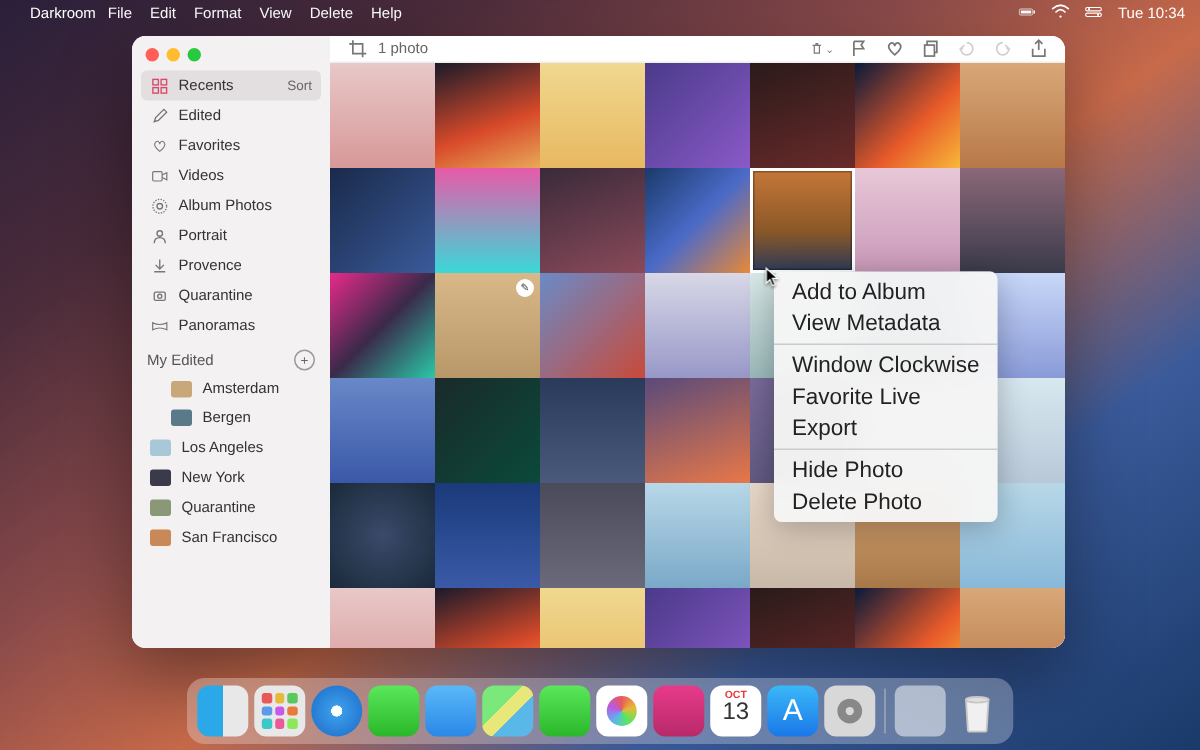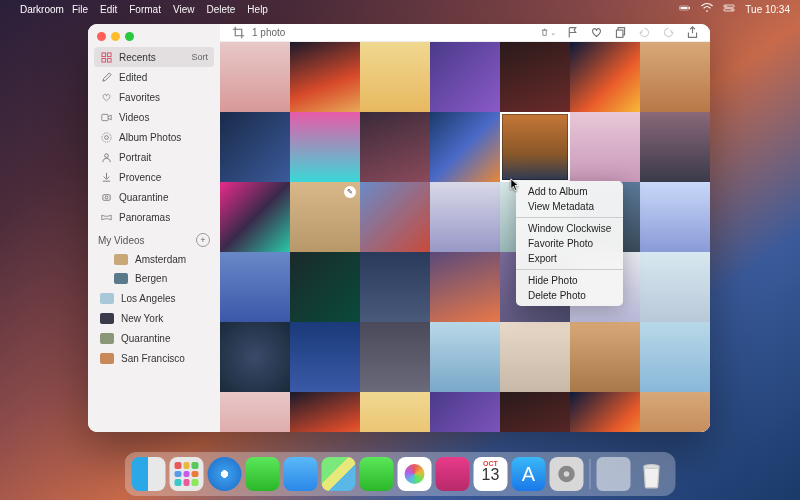--- a/index.html
+++ b/index.html
@@ -35,21 +35,21 @@
 .main{flex:1;display:flex;flex-direction:column;background:#fff}
 .tbar{height:18px;display:flex;align-items:center;padding:0 10px;gap:8px;font-size:10px;color:#666;border-bottom:1px solid #eee}
 .tbar .cnt{margin-right:auto;display:flex;align-items:center;gap:6px}
 .tbar .tic{width:16px;height:16px;display:flex;align-items:center;justify-content:center;color:#888;cursor:default}
 .tbar .tic svg{width:13px;height:13px;stroke:#777;fill:none;stroke-width:1.4}
 .grid{flex:1;display:grid;grid-template-columns:repeat(7,1fr);grid-auto-rows:70px;gap:0;overflow:hidden}
 .cell{position:relative;overflow:hidden}
 .cell.sel::after{content:'';position:absolute;inset:0;border:2px solid #fff;box-shadow:inset 0 0 0 1px rgba(0,0,0,.3)}
 .badge{position:absolute;top:4px;right:4px;width:12px;height:12px;border-radius:50%;background:#fff;display:flex;align-items:center;justify-content:center;font-size:7px;color:#333}
 
-.ctx{position:absolute;background:rgba(245,245,245,.97);border-radius:5px;box-shadow:0 4px 20px rgba(0,0,0,.25);padding:3px 0;font-size:10px;min-width:100px;backdrop-filter:blur(10px)}
+.ctx{position:absolute;background:rgba(245,245,245,.97);border-radius:5px;box-shadow:0 4px 20px rgba(0,0,0,.25);padding:3px 0;font-size:15px;min-width:100px;backdrop-filter:blur(10px)}
 .ctx .ci{padding:2px 12px;cursor:default;color:#222}
 .ctx .sep{height:1px;background:#ccc;margin:3px 0}
 
 .dock{position:absolute;bottom:4px;left:50%;transform:translateX(-50%);height:44px;background:rgba(255,255,255,.28);border-radius:12px;backdrop-filter:blur(20px);display:flex;align-items:center;padding:0 7px;gap:4px}
 .dock .di{width:34px;height:34px;border-radius:8px;position:relative}
 .dock .dsep{width:1px;height:30px;background:rgba(255,255,255,.35);margin:0 2px}
 .cursor{position:absolute;width:10px;height:14px;pointer-events:none;z-index:100}
 .cursor svg{filter:drop-shadow(0 1px 1px rgba(0,0,0,.5))}
 
 .g1{background:linear-gradient(180deg,#e8c8c8,#d89898)}
@@ -203,21 +203,21 @@
         <div class="row">
           <span class="ic">
             <svg width="11" height="11" viewBox="0 0 14 8">
               <path d="M1 1c4 2 8 2 12 0v6c-4-2-8-2-12 0z" fill="none" stroke="currentColor"></path>
             </svg>
           </span>
           <span class="lbl">Panoramas</span>
         </div>
       </div>
     <div class="hdr">
-      <span>My Videos</span>
+      <span>My Edited</span>
       <span class="plus">+</span>
     </div>
     <div class="sec">
       <div class="sub" id="subalbums">
           <div class="row">
             <span class="thumb" style="background:#c8a878"></span>
             <span class="lbl">Amsterdam</span>
           </div>
           <div class="row">
             <span class="thumb" style="background:#5a7a8a"></span>
@@ -339,21 +339,21 @@
         <div class="cell g6"></div>
         <div class="cell g7"></div>
       </div>
   </div>
 
   <div class="ctx" id="ctx" style="top:157px;left:428px">
       <div class="ci">Add to Album</div>
       <div class="ci">View Metadata</div>
       <div class="sep"></div>
       <div class="ci">Window Clockwise</div>
-      <div class="ci">Favorite Photo</div>
+      <div class="ci">Favorite Live</div>
       <div class="ci">Export</div>
       <div class="sep"></div>
       <div class="ci">Hide Photo</div>
       <div class="ci">Delete Photo</div>
     </div>
 </div>
 
 <div class="cursor" style="top:178px;left:510px">
 <svg viewBox="0 0 12 18">
       <path d="M1 1 L1 13 L4 10 L6 15 L8 14 L6 9 L10 9 Z" fill="#000" stroke="#fff" stroke-width="1"></path>

